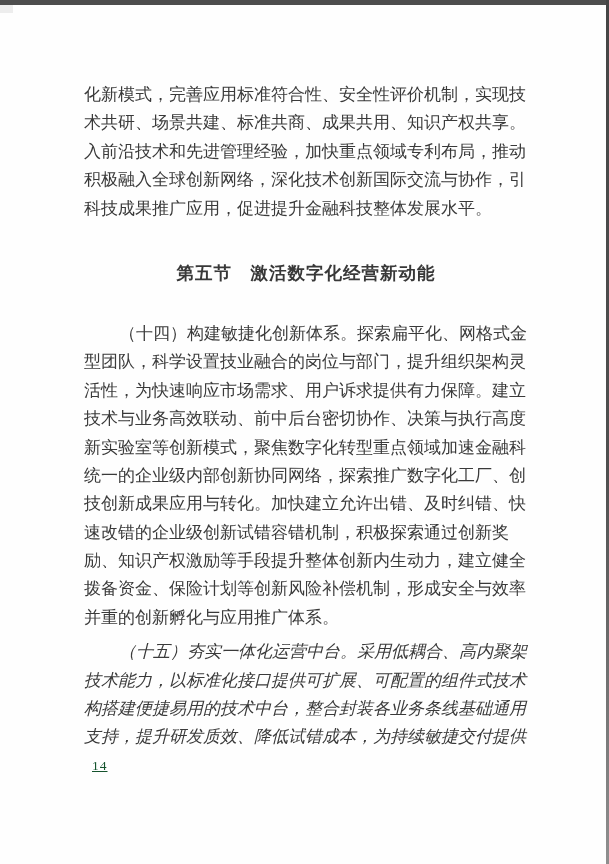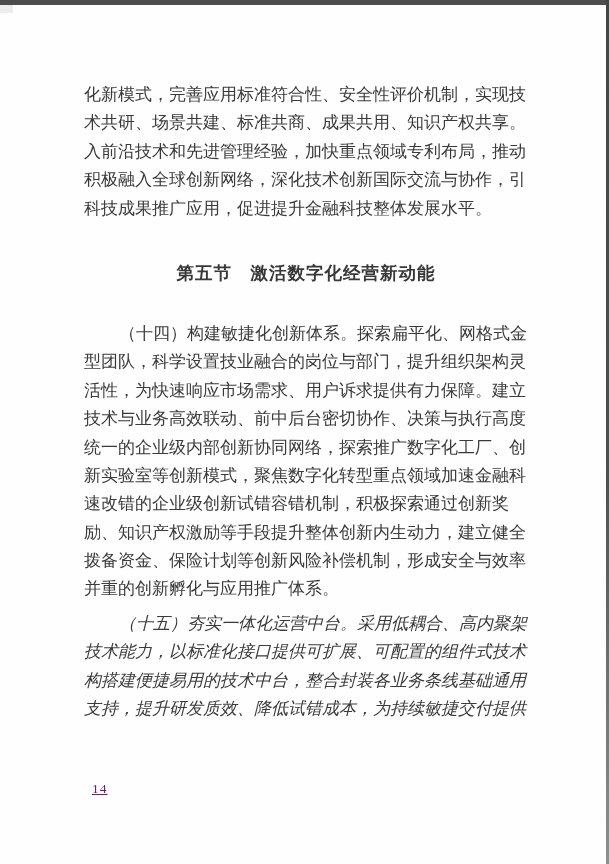--- a/index.html
+++ b/index.html
@@ -60,23 +60,23 @@
     color: #383838;
     white-space: pre;
   }
   .para-gap {
     margin-top: 6px;
     font-style: italic;
   }
   .page-number {
     position: absolute;
     left: 92px;
-    top: 781px;
+    top: 758px;
     font-size: 13.5px;
-    color: #701a75;
+    color: #14532d;
     letter-spacing: 1px;
     text-decoration: underline;
   }
 </style>
 </head>
 <body>
 
 <div>
   <div class="scan-edge-top"></div>
   <div class="scan-corner"></div>
@@ -91,22 +91,23 @@
         <div>科技成果推广应用，促进提升金融科技整体发展水平。</div>
       </div>
 
     <div class="section-heading">第五节　激活数字化经营新动能</div>
 
     <div class="para indent-first">
         <div>（十四）构建敏捷化创新体系。探索扁平化、网格式金</div>
         <div>型团队，科学设置技业融合的岗位与部门，提升组织架构灵</div>
         <div>活性，为快速响应市场需求、用户诉求提供有力保障。建立</div>
         <div>技术与业务高效联动、前中后台密切协作、决策与执行高度</div>
+        <div>新实验室等创新模式，聚焦数字化转型重点领域加速金融科</div>
         <div>统一的企业级内部创新协同网络，探索推广数字化工厂、创</div>
-        <div>新实验室等创新模式，聚焦数字化转型重点领域加速金融科</div>
+        <div>技创新成果应用与转化。加快建立允许出错、及时纠错、快</div>
         <div>速改错的企业级创新试错容错机制，积极探索通过创新奖</div>
         <div>励、知识产权激励等手段提升整体创新内生动力，建立健全</div>
         <div>拨备资金、保险计划等创新风险补偿机制，形成安全与效率</div>
         <div>并重的创新孵化与应用推广体系。</div>
       </div>
 
     <div class="para indent-first para-gap">
         <div>（十五）夯实一体化运营中台。采用低耦合、高内聚架</div>
         <div>技术能力，以标准化接口提供可扩展、可配置的组件式技术</div>
         <div>构搭建便捷易用的技术中台，整合封装各业务条线基础通用</div>

